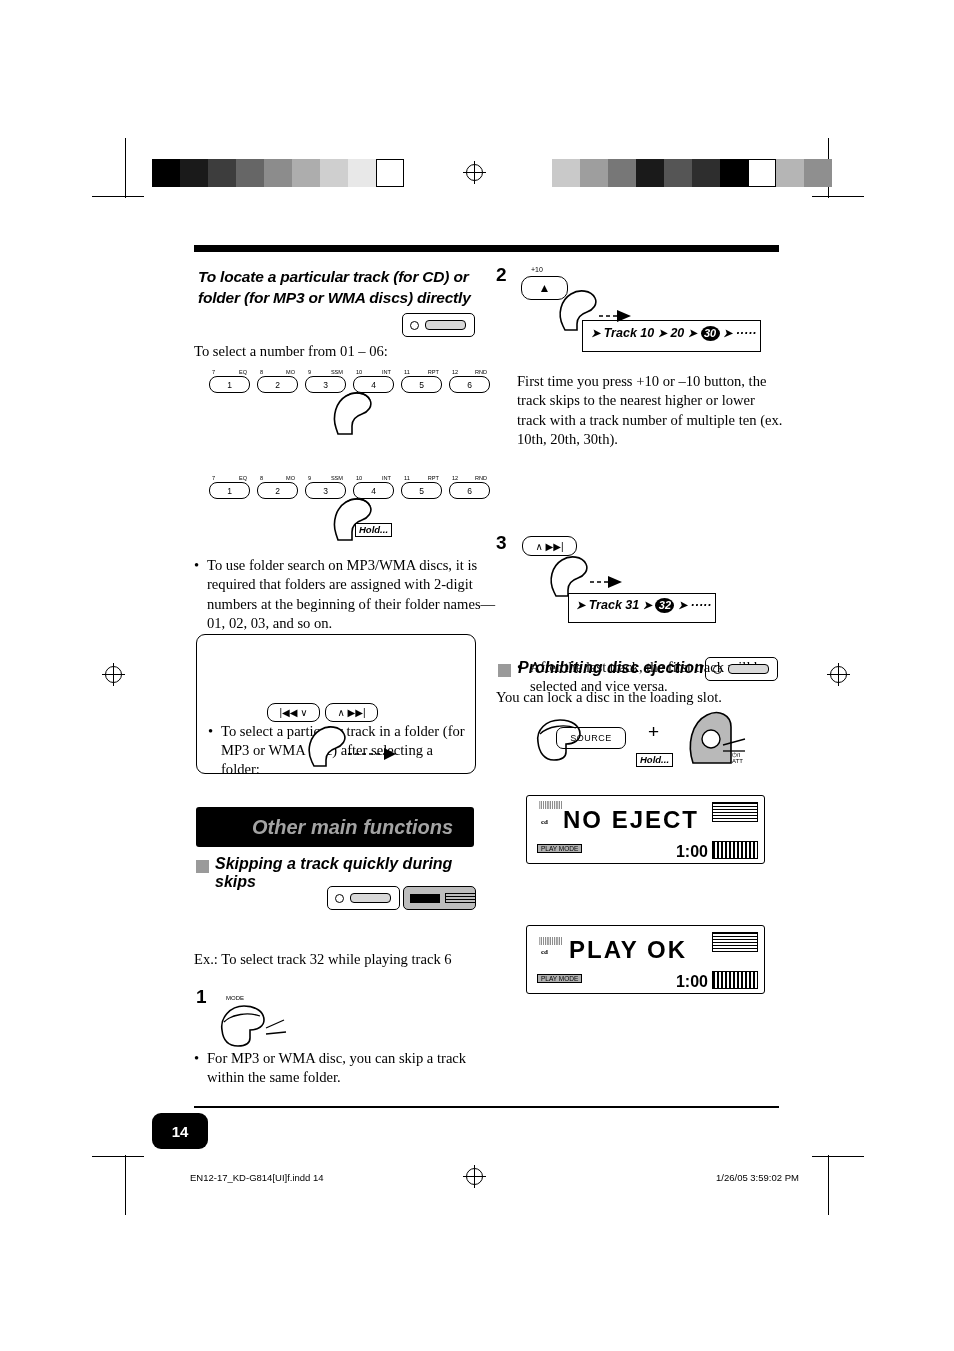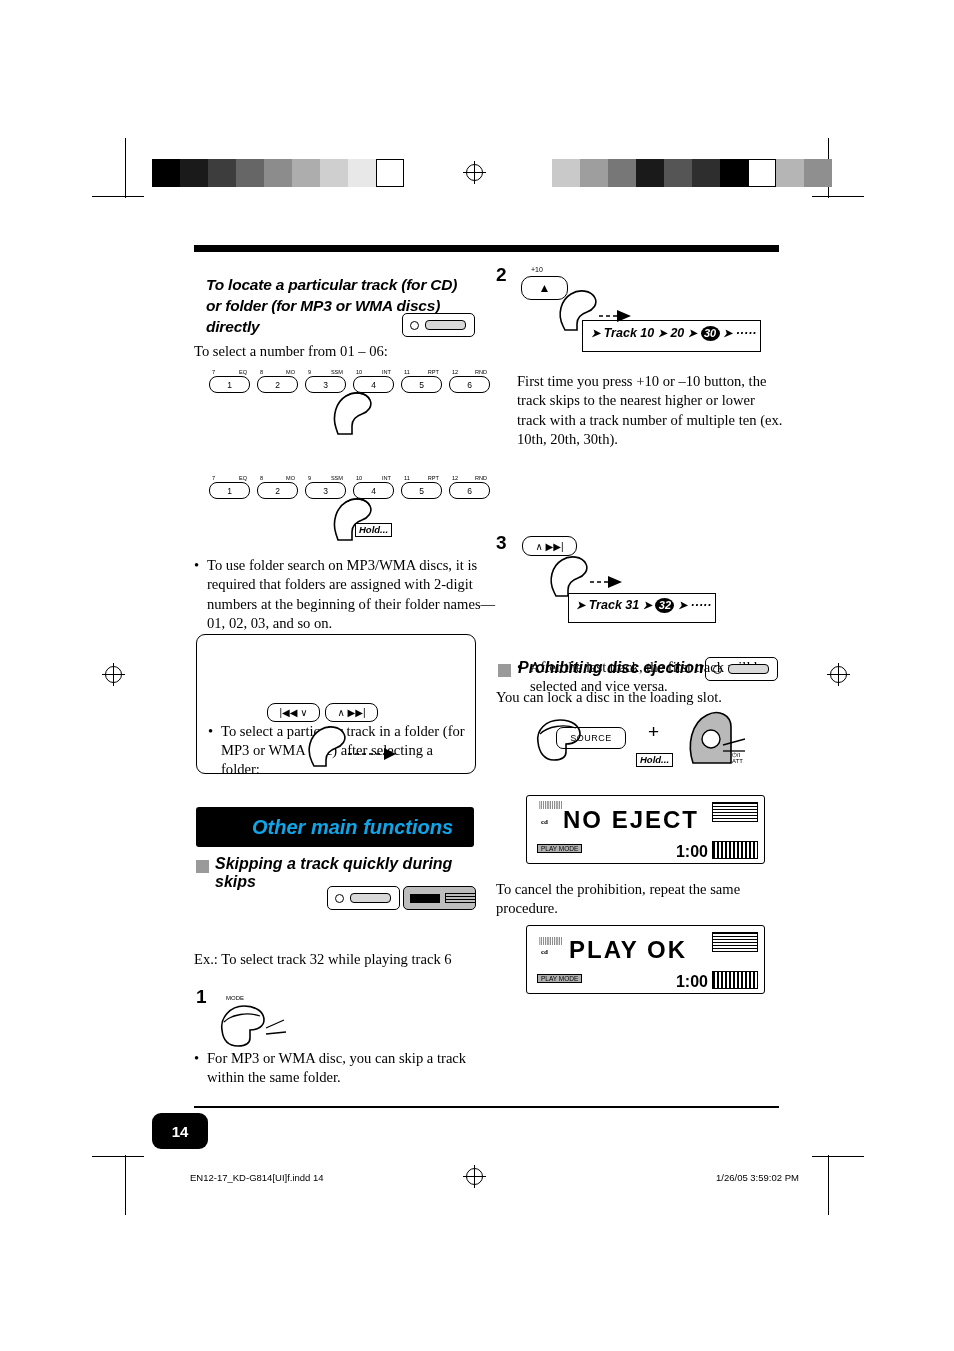--- a/index.html
+++ b/index.html
@@ -17,21 +17,21 @@
   .reg:after{content:"";position:absolute;top:7px;left:-4px;height:1px;width:23px;background:#000;}
 
   .swatches{position:absolute;display:flex;}
   .swatches div{width:28px;height:28px;}
 
   
   .col{position:absolute;}
   h2.heading{
     font-family:"Liberation Sans", sans-serif;
     font-weight:bold;font-style:italic;
-    font-size:15.5px;line-height:21px;margin:12px;letter-spacing:-.2px;
+    font-size:15.5px;line-height:21px;margin:4px;letter-spacing:-.2px;
   }
   .body-text{font-size:14.6px;line-height:19.4px;}
   .small-note{font-size:14.6px;line-height:19.4px;}
   .bullet{position:relative;padding-left:13px;}
   .bullet:before{content:"•";position:absolute;left:0;top:0;}
 
   
   .toprule{position:absolute;background:#000;height:7px;}
 
   
@@ -51,21 +51,21 @@
   
   .hand{position:absolute;}
 
   
   .infobox{
     position:absolute;border:1.3px solid #000;border-radius:9px;
   }
 
   
   .blackbar{
-    position:absolute;background:#000;color:#0ea5e9;
+    position:absolute;background:#000;color:#a3a3a3;
     font-family:"Liberation Sans", sans-serif;font-weight:bold;font-style:italic;
     display:flex;align-items:center;
   }
   .sect-head{
     font-family:"Liberation Sans", sans-serif;font-weight:bold;font-style:italic;
     font-size:16px;
   }
   .sqbullet{position:absolute;background:#9a9a9a;width:13px;height:13px;}
 
   
@@ -403,21 +403,20 @@
       <span style="font-size:9px;">|||||||||||||</span>
     </div>
     <div style="position:absolute;left:36px;top:10px;font-family:'Liberation Sans',sans-serif;font-weight:bold;font-size:24px;letter-spacing:2px;">NO EJECT</div>
     <div style="position:absolute;left:14px;top:22px;font-size:7px;font-weight:bold;">cd</div>
     <div style="position:absolute;left:10px;top:48px;border:1px solid #000;font-family:'Liberation Sans',sans-serif;font-size:6.5px;padding:0 3px;background:#b0b0b0;">PLAY MODE</div>
     <div style="position:absolute;right:56px;bottom:2px;font-family:'Liberation Sans',sans-serif;font-weight:bold;font-size:16px;">1:00</div>
     <div style="position:absolute;right:6px;top:6px;width:44px;height:18px;background:repeating-linear-gradient(#000 0 1px,#fff 1px 3px);border:1px solid #000;"></div>
     <div style="position:absolute;right:6px;bottom:4px;width:44px;height:16px;background:repeating-linear-gradient(90deg,#000 0 2px,#fff 2px 4px);border:1px solid #000;"></div>
   </div>
 
-  <div class="col body-text" style="left:496px;top:880px;width:290px;">To cancel the prohibition, repeat the same procedure.</div>
 
   <div class="lcd" style="left:526px;top:925px;width:237px;height:67px;border-radius:3px;">
     <div style="position:absolute;left:12px;top:3px;">
       <span style="font-size:9px;">|||||||||||||</span>
     </div>
     <div style="position:absolute;left:42px;top:10px;font-family:'Liberation Sans',sans-serif;font-weight:bold;font-size:24px;letter-spacing:2px;">PLAY OK</div>
     <div style="position:absolute;left:14px;top:22px;font-size:7px;font-weight:bold;">cd</div>
     <div style="position:absolute;left:10px;top:48px;border:1px solid #000;font-family:'Liberation Sans',sans-serif;font-size:6.5px;padding:0 3px;background:#b0b0b0;">PLAY MODE</div>
     <div style="position:absolute;right:56px;bottom:2px;font-family:'Liberation Sans',sans-serif;font-weight:bold;font-size:16px;">1:00</div>
     <div style="position:absolute;right:6px;top:6px;width:44px;height:18px;background:repeating-linear-gradient(#000 0 1px,#fff 1px 3px);border:1px solid #000;"></div>

